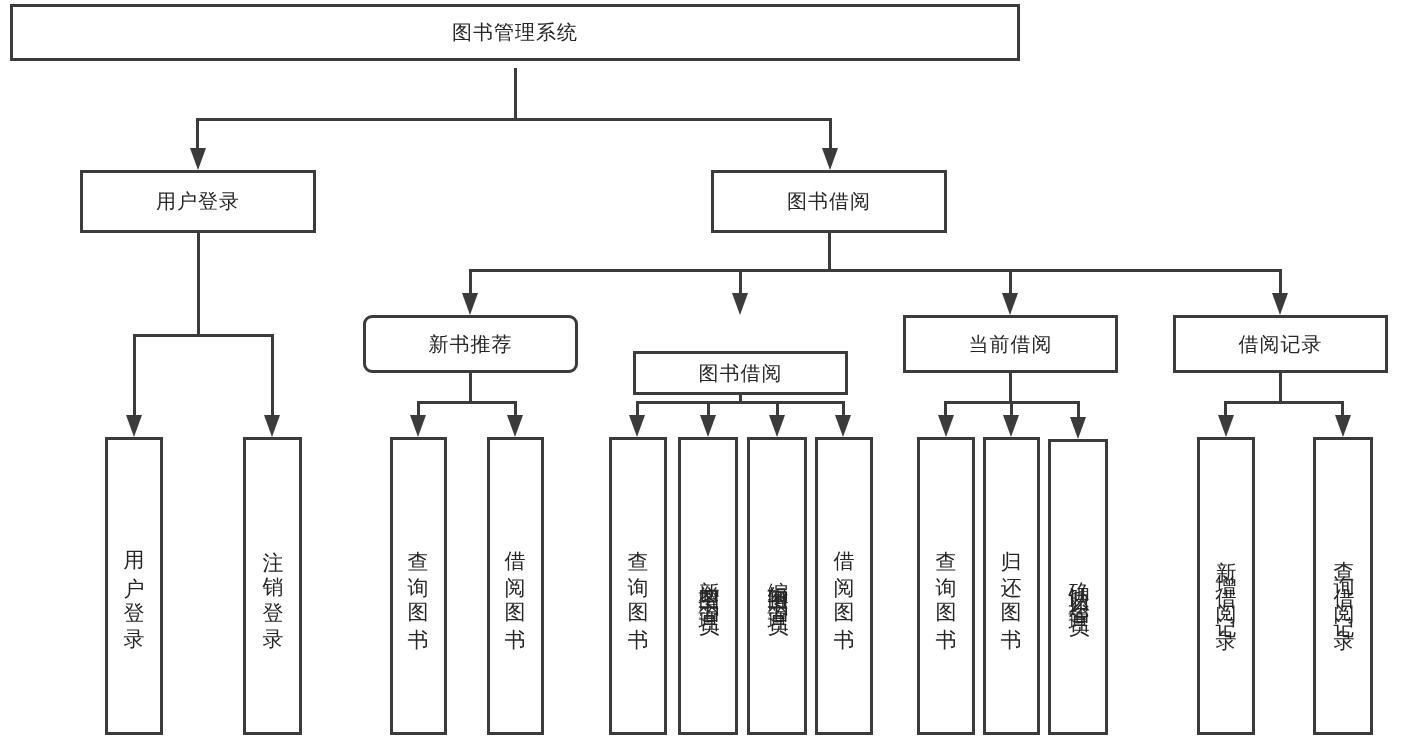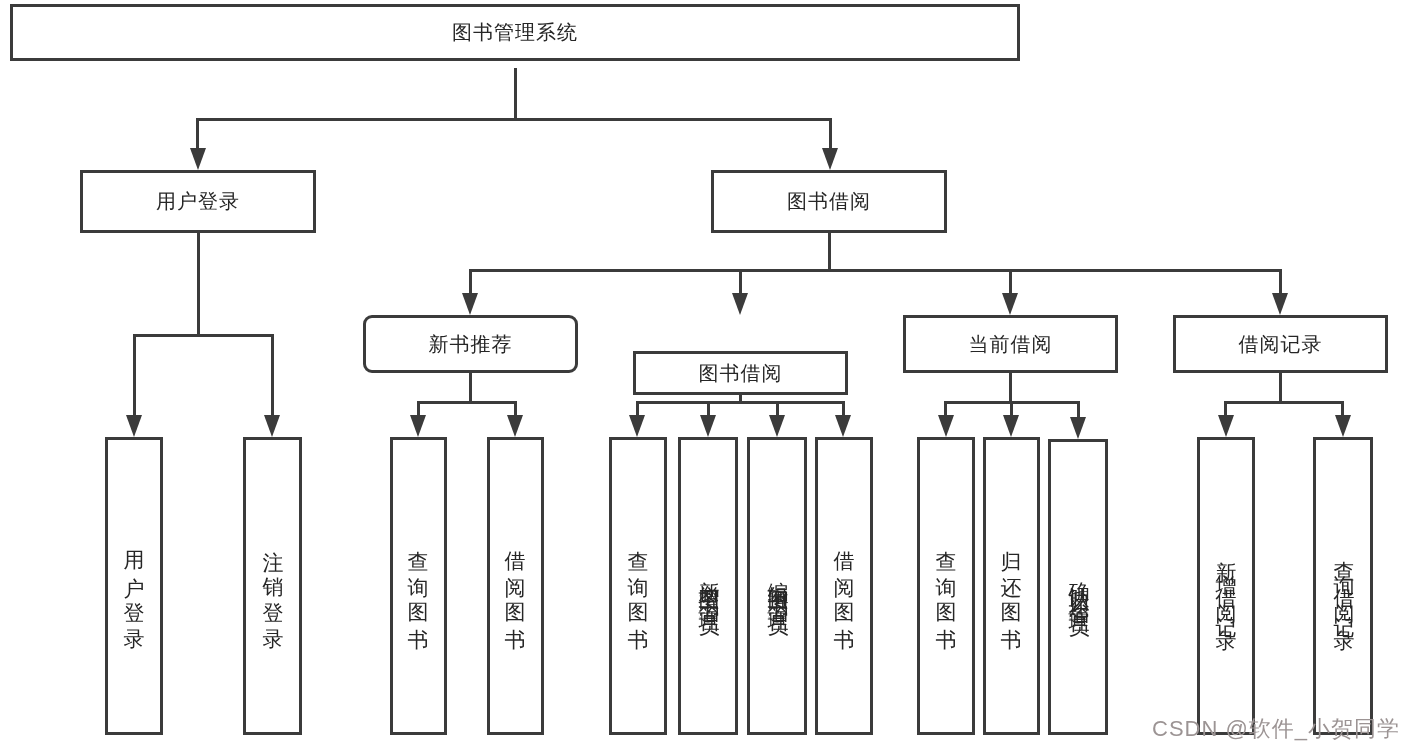--- a/index.html
+++ b/index.html
@@ -116,14 +116,13 @@
   <div class="leaf ls9" style="left:747px;top:437px;width:60px;height:298px;">编辑图书（管理员）</div>
   <div class="leaf ls4" style="left:815px;top:437px;width:58px;height:298px;">借阅图书</div>
 
   <div class="leaf ls4" style="left:917px;top:437px;width:58px;height:298px;">查询图书</div>
   <div class="leaf ls4" style="left:983px;top:437px;width:57px;height:298px;">归还图书</div>
   <div class="leaf ls9" style="left:1048px;top:439px;width:60px;height:296px;">确认归还（管理员）</div>
 
   <div class="leaf ls6" style="left:1197px;top:437px;width:58px;height:298px;">新增借阅记录</div>
   <div class="leaf ls6" style="left:1313px;top:437px;width:60px;height:298px;">查询借阅记录</div>
 
-  <div id="watermark">CSDN @软件_小贺同学</div>
 </div>
 
 </body></html>

